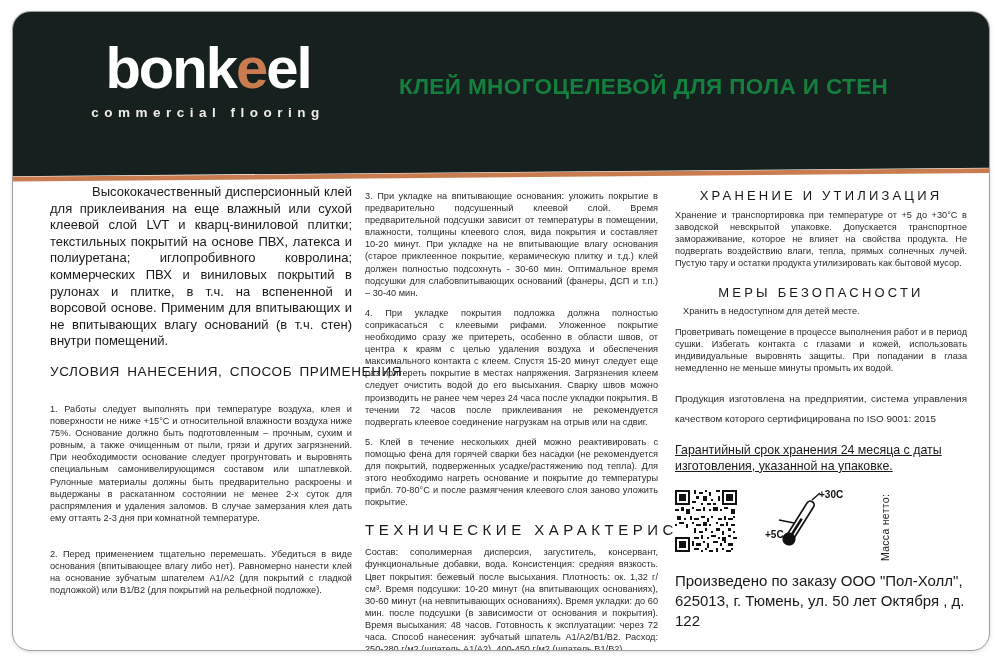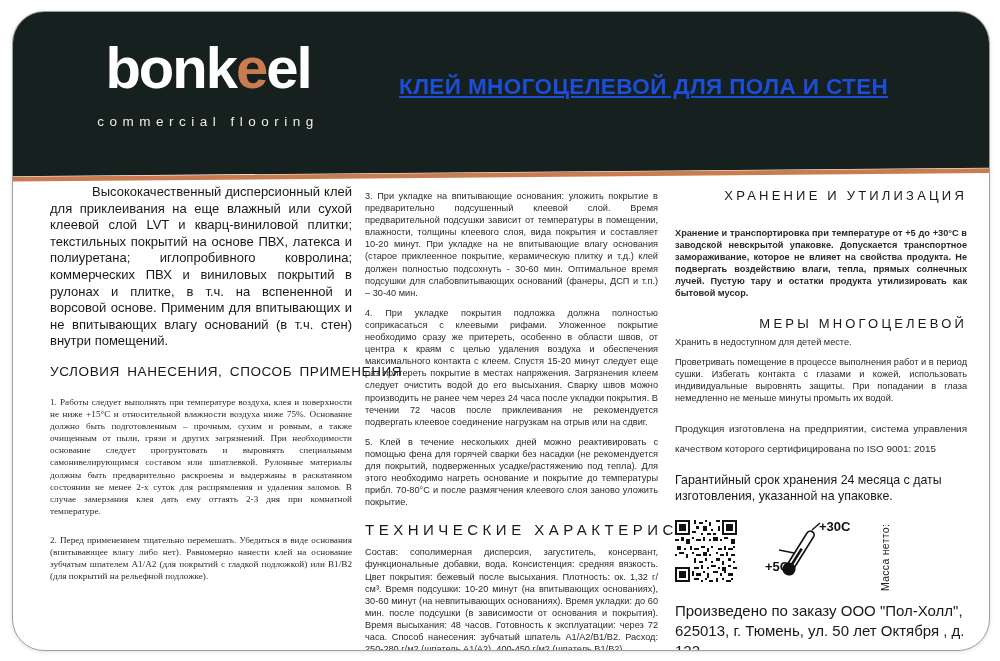--- a/index.html
+++ b/index.html
@@ -1,52 +1,52 @@
 <!DOCTYPE html>
 <html lang="ru"><head>
 <meta charset="utf-8">
 <style>
   html,body{margin:0;padding:0;background:#ffffff;}
   body{width:1000px;height:661px;position:relative;font-family:"Liberation Sans",sans-serif;color:#1f1f1f;}
   .card{position:absolute;left:12px;top:11px;width:976px;height:638px;background:#fff;
-        border:1px solid #9e9e9e;border-radius:32px;overflow:hidden;box-shadow:0 1px 4px rgba(0,0,0,.12);}
+        border:1px solid #9e9e9e;border-radius:18px;overflow:hidden;box-shadow:0 1px 4px rgba(0,0,0,.12);}
   
   .header-black{position:absolute;left:0;top:0;width:100%;height:172px;background:#15201f;
         clip-path:polygon(0 0,100% 0,100% 90.5%,0 95.5%);}
   .header-strip{position:absolute;left:0;top:0;width:100%;height:172px;background:#c87c4f;
         clip-path:polygon(0 95.8%,100% 90.8%,100% 93.6%,0 98.6%);}
   .logo-block{position:absolute;left:62px;top:26px;width:266px;text-align:center;}
   .logo-word{font-size:58px;font-weight:700;color:#ffffff;letter-spacing:-2px;line-height:1.05;}
   .logo-word .accent{color:#c87c4f;}
-  .logo-sub{margin-top:15px;font-size:13.5px;font-weight:400;color:#efece7;letter-spacing:5.5px;white-space:nowrap;}
+  .logo-sub{margin-top:6px;font-size:13.5px;font-weight:700;color:#efece7;letter-spacing:5.5px;white-space:nowrap;}
   .product-title{position:absolute;left:386px;top:62px;width:560px;font-size:22.5px;font-weight:700;
-        color:#1d4ed8;letter-spacing:.4px;white-space:nowrap;text-decoration:underline;}
+        color:#15803d;letter-spacing:.4px;white-space:nowrap;}
   
   .col{position:absolute;text-align:justify;}
   .col1{left:37px;top:172px;width:302px;}
   .col2{left:352px;top:170px;width:293px;}
   .col3{left:662px;top:176px;width:292px;}
   .intro{font-size:13px;line-height:16.6px;text-indent:42px;color:#191919;margin:0;}
-  h2{margin:0;font-weight:400;color:#191919;text-align:right;}
+  h2{margin:0;font-weight:400;color:#191919;text-align:center;}
   .h-app{margin-top:14px;font-size:13.5px;letter-spacing:.6px;word-spacing:3px;white-space:nowrap;}
   .h-tech{margin:13px 0 6px 0;font-size:15px;letter-spacing:4.5px;white-space:nowrap;}
   .h-col3{font-size:13px;letter-spacing:3.2px;white-space:nowrap;}
   .small{font-size:9.2px;line-height:12.1px;color:#2a2a2a;margin:0;}
-  .col1 .small{margin-top:17px;font-family:Liberation Serif, serif;}
+  .col1 .small{margin-top:24px;}
   .mt0{margin-top:8px;}
   .col3 .small{text-align:justify;}
-  .safety-line{margin-top:5px;text-align:left;}
+  .safety-line{margin-top:5px;text-align:left;margin-left:8px;}
   .iso-note{margin-top:15px;font-size:9.9px;line-height:20px;}
-  .warranty{margin-top:13px;font-size:12.4px;line-height:16px;text-align:left;color:#191919;}
+  .warranty{margin-top:13px;font-size:12.4px;line-height:16px;text-align:left;color:#191919;text-decoration:underline;}
   
   .marks-row{position:relative;height:76px;margin-top:13px;}
   .qr{position:absolute;left:0;top:3px;width:62px;height:62px;}
   .thermo{position:absolute;left:92px;top:0;width:84px;height:72px;}
   .thermo svg{position:absolute;left:0;top:0;}
-  .temp-label{position:absolute;font-size:13px;font-weight:700;color:#111;}
+  .temp-label{position:absolute;font-size:10px;font-weight:700;color:#111;}
   .temp-max{left:52px;top:2px;}
   .temp-min{left:-2px;top:24px;margin-top:18px;}
   .vlabel{position:absolute;left:204px;top:0;height:74px;writing-mode:vertical-rl;transform:rotate(180deg);
         font-size:10.5px;color:#222;letter-spacing:.3px;}
   .produced{margin-top:8px;font-size:15px;line-height:20px;text-align:left;color:#191919;}
   .manufacturer{margin-top:26px;font-size:14px;text-align:left;color:#333;}
 </style>
 </head>
 <body>
 
@@ -72,22 +72,22 @@
   <div class="col col2">
     <p class="small mt0">3. При укладке на впитывающие основания: уложить покрытие в предварительно подсушенный клеевой слой. Время предварительной подсушки зависит от температуры в помещении, влажности, толщины клеевого слоя, вида покрытия и составляет 10-20 минут. При укладке на не впитывающие влагу основания (старое приклеенное покрытие, керамическую плитку и т.д.) клей должен полностью подсохнуть - 30-60 мин. Оптимальное время подсушки для слабовпитывающих оснований (фанеры, ДСП и т.п.) – 30-40 мин.</p>
     <p class="small mt0">4. При укладке покрытия подложка должна полностью соприкасаться с клеевыми рифами. Уложенное покрытие необходимо сразу же притереть, особенно в области швов, от центра к краям с целью удаления воздуха и обеспечения максимального контакта с клеем. Спустя 15-20 минут следует еще раз притереть покрытие в местах напряжения. Загрязнения клеем следует очистить водой до его высыхания. Сварку швов можно производить не ранее чем через 24 часа после укладки покрытия. В течении 72 часов после приклеивания не рекомендуется подвергать клеевое соединение нагрузкам на отрыв или на сдвиг.</p>
     <p class="small mt0">5. Клей в течение нескольких дней можно реактивировать с помощью фена для горячей сварки без насадки (не рекомендуется для покрытий, подверженных усадке/растяжению под тепла). Для этого необходимо нагреть основание и покрытие до температуры прибл. 70-80°С и после размягчения клеевого слоя заново уложить покрытие.</p>
     <h2 class="h-tech">ТЕХНИЧЕСКИЕ ХАРАКТЕРИСТИКИ</h2>
     <p class="small mt0">Состав: сополимерная дисперсия, загуститель, консервант, функциональные добавки, вода. Консистенция: средняя вязкость. Цвет покрытия: бежевый после высыхания. Плотность: ок. 1,32 г/см³. Время подсушки: 10-20 минут (на впитывающих основаниях), 30-60 минут (на невпитывающих основаниях). Время укладки: до 60 мин. после подсушки (в зависимости от основания и покрытия). Время высыхания: 48 часов. Готовность к эксплуатации: через 72 часа. Способ нанесения: зубчатый шпатель А1/А2/В1/В2. Расход: 250-280 г/м2 (шпатель А1/А2), 400-450 г/м2 (шпатель В1/В2).</p>
   </div>
 
   <div class="col col3">
     <h2 class="h-col3">ХРАНЕНИЕ И УТИЛИЗАЦИЯ</h2>
-    <p class="small" style="margin-top:24px;font-weight:bold;">Хранение и транспортировка при температуре от +5 до +30°С в заводской невскрытой упаковке. Допускается транспортное замораживание, которое не влияет на свойства продукта. Не подвергать воздействию влаги, тепла, прямых солнечных лучей. Пустую тару и остатки продукта утилизировать как бытовой мусор.</p>
-    <h2 class="h-col3" style="margin-top:16px;">МЕРЫ МНОГОЦЕЛЕВОЙ</h2>
+    <p class="small" style="margin-top:6px;">Хранение и транспортировка при температуре от +5 до +30°С в заводской невскрытой упаковке. Допускается транспортное замораживание, которое не влияет на свойства продукта. Не подвергать воздействию влаги, тепла, прямых солнечных лучей. Пустую тару и остатки продукта утилизировать как бытовой мусор.</p>
+    <h2 class="h-col3" style="margin-top:16px;">МЕРЫ БЕЗОПАСНОСТИ</h2>
     <p class="small safety-line">Хранить в недоступном для детей месте.</p>
     <p class="small mt0">Проветривать помещение в процессе выполнения работ и в период сушки. Избегать контакта с глазами и кожей, использовать индивидуальные выровнять защиты. При попадании в глаза немедленно не меньше минуты промыть их водой.</p>
     <p class="small iso-note">Продукция изготовлена на предприятии, система управления качеством которого сертифицирована по ISO 9001: 2015</p>
     <p class="warranty">Гарантийный срок хранения 24 месяца с даты изготовления, указанной на упаковке.</p>
 
     <div class="marks-row">
       <svg class="qr" viewBox="0 0 29 29" shape-rendering="crispEdges">
         <rect x="0" y="0" width="29" height="29" fill="#fff"></rect>
         <g fill="#111">
           <rect x="0" y="0" width="7" height="7"></rect>

